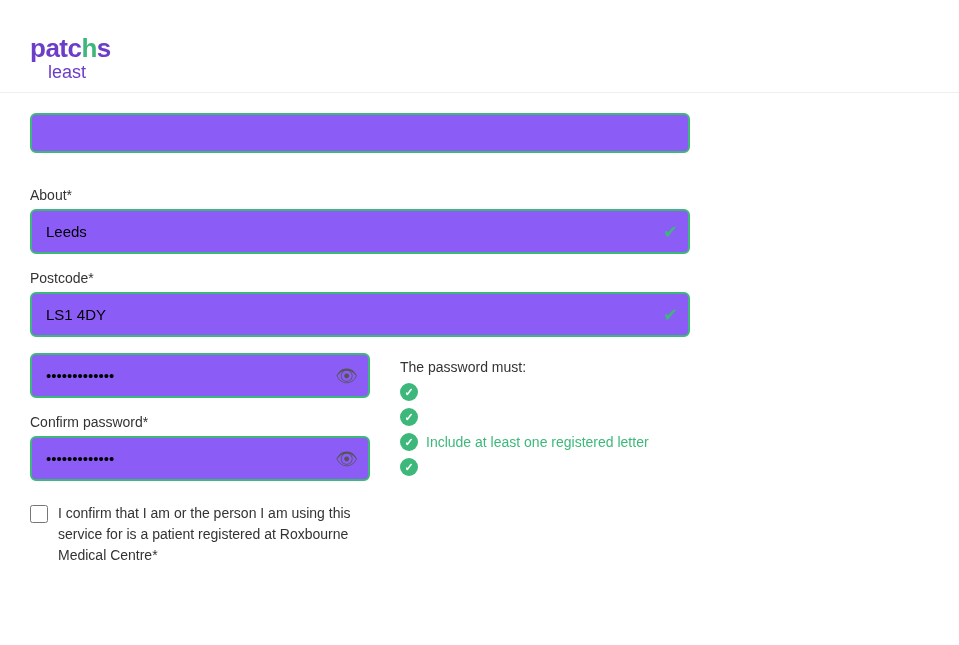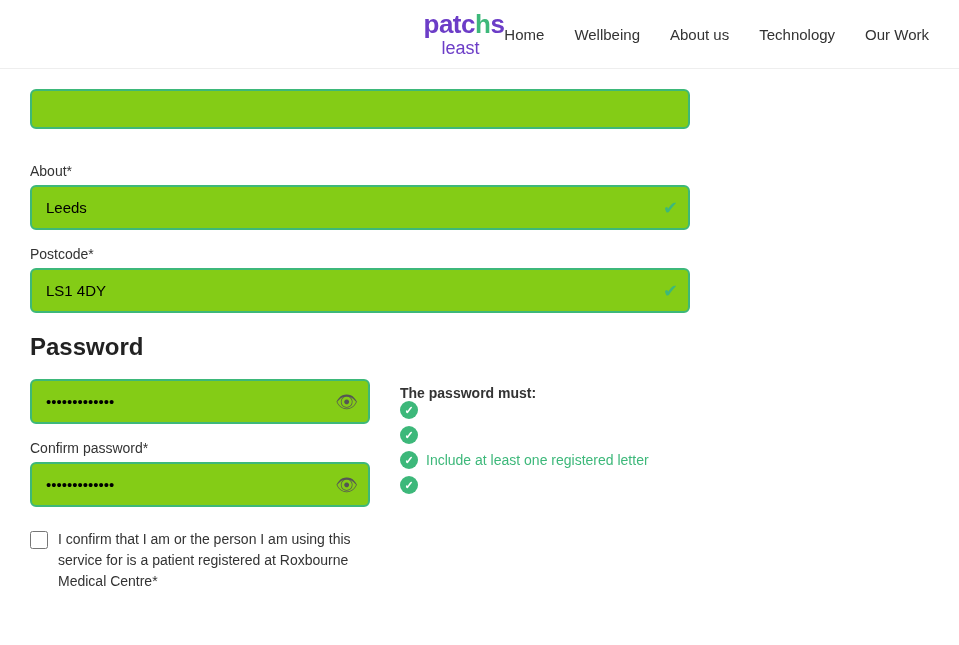--- a/index.html
+++ b/index.html
@@ -5,23 +5,24 @@
     * { box-sizing: border-box; margin: 0; padding: 0; }
     body {
       font-family: Arial, sans-serif;
       background: #fff;
       color: #333;
       font-size: 15px;
     }
     header {
       display: flex;
       align-items: center;
-      justify-content: flex-end;
+      justify-content: space-between;
       padding: 10px 30px;
       border-bottom: 1px solid #eee;
+      margin-top: 24px;
     }
     .logo {
       display: flex;
       flex-direction: column;
       line-height: 1.1;
     }
     .logo-patchs {
       font-size: 26px;
       font-weight: bold;
       color: #6c3dc7;
@@ -67,21 +68,21 @@
     .input-wrapper {
       position: relative;
     }
     .input-wrapper input {
       width: 100%;
       padding: 12px 44px 12px 14px;
       border: 2px solid #3db87a;
       border-radius: 6px;
       font-size: 15px;
       outline: none;
-      background: #84cc16;
+      background: #8b5cf6;
     }
     .input-check-icon {
       position: absolute;
       right: 12px;
       top: 50%;
       transform: translateY(-50%);
       color: #3db87a;
       font-size: 18px;
     }
     .input-eye-icon {
@@ -119,22 +120,22 @@
     .password-form {
       flex: 1;
     }
     .password-hints {
       min-width: 290px;
       padding-top: 6px;
     }
     .password-hints h4 {
       font-size: 14px;
       color: #333;
-      margin-bottom: 0;
-      font-weight: bold;
+      margin-bottom: 8px;
+      font-weight: normal;
     }
     .hint-item {
       display: flex;
       align-items: center;
       gap: 8px;
       margin-bottom: 7px;
       font-size: 14px;
       color: #3db87a;
     }
     .hint-icon {
@@ -176,27 +177,20 @@
 </head>
 <body>
 
 <header>
   <div class="logo">
     <span class="logo-patchs">
       patc<span class="green">h</span>s
     </span>
     <span class="logo-health">least</span>
   </div>
-  <nav>
-    <a href="#">Home</a>
-    <a href="#">Wellbeing</a>
-    <a href="#">About us</a>
-    <a href="#">Technology</a>
-    <a href="#">Our Work</a>
-  </nav>
 </header>
 
 <div class="main-content">
   <div class="form-section">
 
     <div class="input-group">
       <div class="input-wrapper">
         <input type="text" class="top-input-stub" value="" style="height: 40px;">
       </div>
     </div>
@@ -210,21 +204,20 @@
     </div>
 
     <div class="input-group">
       <label>Postcode*</label>
       <div class="input-wrapper">
         <input type="text" value="LS1 4DY" style="">
         <span class="input-check-icon">✔</span>
       </div>
     </div>
 
-    <h2 class="section-title">Password</h2>
 
     <div class="password-panel">
       <div class="password-form">
 
         <div class="input-group">
           <div class="input-wrapper">
             <input type="password" value="password12345" style="">
             <span class="input-eye-icon">👁</span>
           </div>
         </div>

